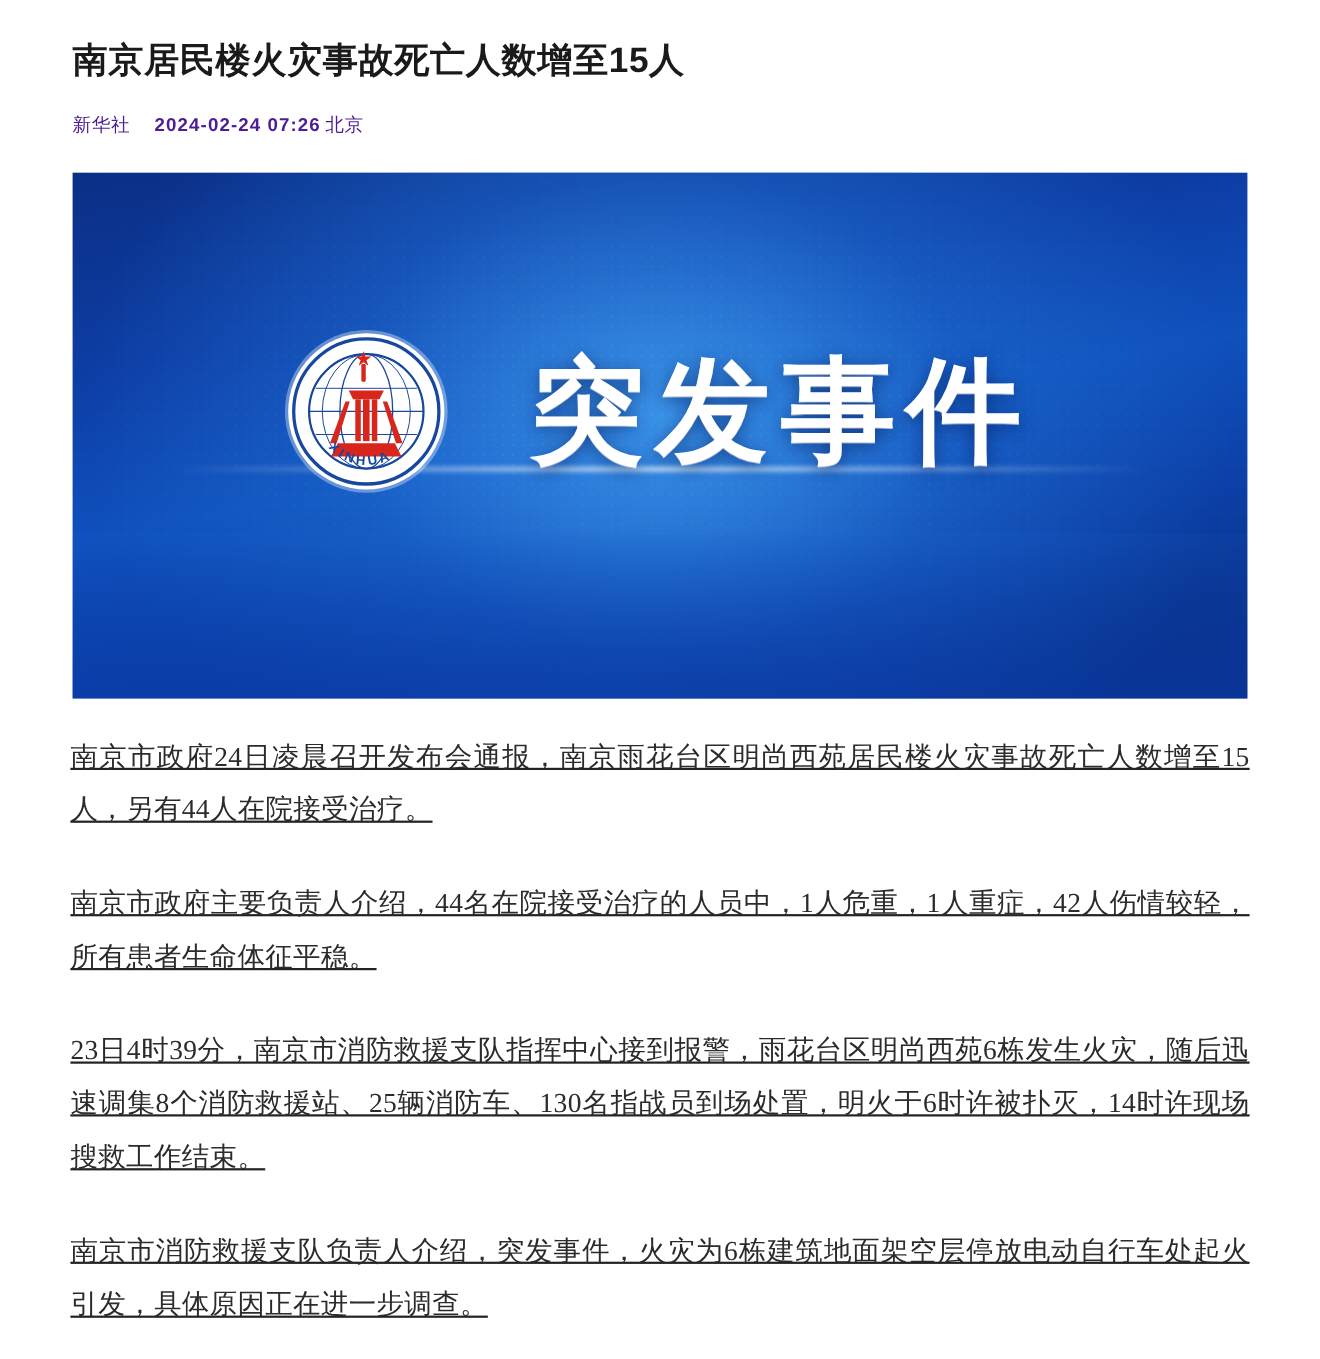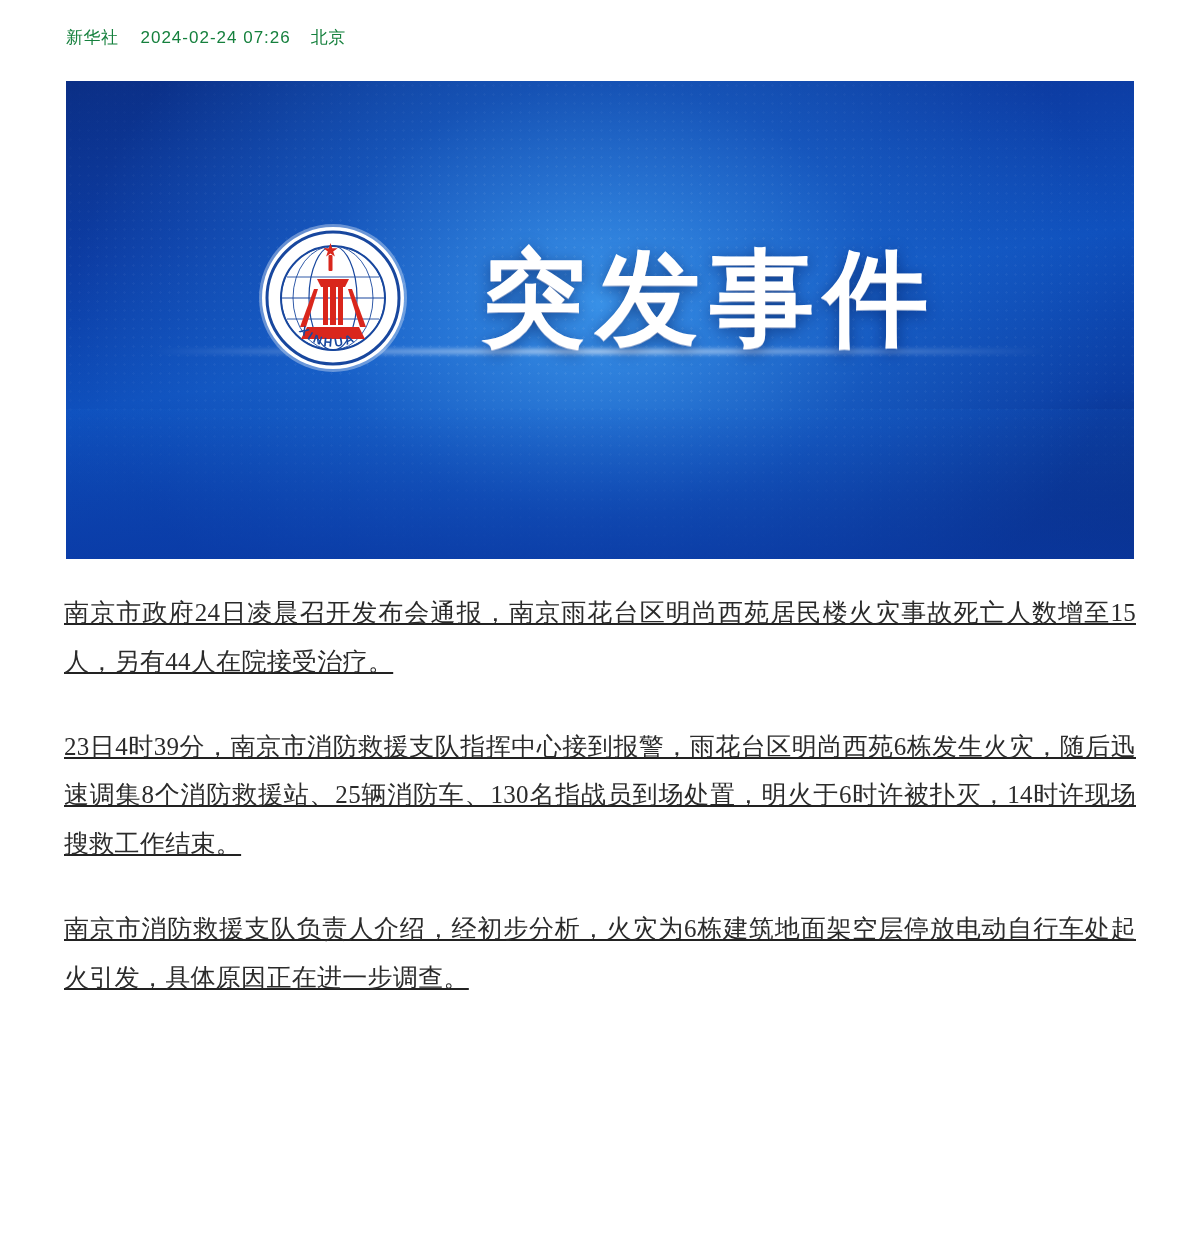--- a/index.html
+++ b/index.html
@@ -26,27 +26,27 @@
     color: #1a1a1a;
     letter-spacing: 0.5px;
     margin: 34px 0 0 0;
     padding-left: 6px;
     line-height: 1.3;
   }
   .meta {
     margin: 26px 0 0 0;
     padding-left: 6px;
     font-size: 17px;
-    color: #15803d;
+    color: #4c1d95;
     letter-spacing: 0.5px;
     display: flex;
     align-items: baseline;
   }
   .meta .source { margin-right: 22px; }
-  .meta .datetime { margin-right: 20px; letter-spacing: 1px; }
+  .meta .datetime { margin-right: 4px; letter-spacing: 1px; font-weight: bold; }
   .meta .location { }
 
   .hero {
     margin: 32px 0 0 6px;
     width: 1068px;
     height: 478px;
     position: relative;
     overflow: hidden;
     background:
       radial-gradient(ellipse 70% 120% at 50% 46%, rgba(60,150,235,0.95) 0%, rgba(30,105,205,0.55) 38%, rgba(12,45,130,0.05) 70%),
@@ -122,20 +122,21 @@
     letter-spacing: 0.3px;
   }
   .body-text p:first-child { margin-top: 30px; }
   .body-text p:last-child { margin-bottom: 34px; }
 </style>
 </head>
 <body>
 
 <div class="article">
 
+  <h1 class="headline">南京居民楼火灾事故死亡人数增至15人</h1>
 
   <div class="meta">
     <span class="source">新华社</span>
     <span class="datetime">2024-02-24 07:26</span>
     <span class="location">北京</span>
   </div>
 
   <div class="hero">
     <div class="dots"></div>
     <div class="glow-bar"></div>
@@ -173,17 +174,18 @@
             <textPath href="#arcpath" startOffset="16%">XINHUA</textPath>
           </text>
         </svg>
       </div>
       <div class="hero-title">突发事件</div>
     </div>
   </div>
 
   <div class="body-text">
     <p>南京市政府24日凌晨召开发布会通报，南京雨花台区明尚西苑居民楼火灾事故死亡人数增至15人，另有44人在院接受治疗。</p>
+    <p>南京市政府主要负责人介绍，44名在院接受治疗的人员中，1人危重，1人重症，42人伤情较轻，所有患者生命体征平稳。</p>
     <p>23日4时39分，南京市消防救援支队指挥中心接到报警，雨花台区明尚西苑6栋发生火灾，随后迅速调集8个消防救援站、25辆消防车、130名指战员到场处置，明火于6时许被扑灭，14时许现场搜救工作结束。</p>
-    <p>南京市消防救援支队负责人介绍，经初步分析，火灾为6栋建筑地面架空层停放电动自行车处起火引发，具体原因正在进一步调查。</p>
+    <p>南京市消防救援支队负责人介绍，突发事件，火灾为6栋建筑地面架空层停放电动自行车处起火引发，具体原因正在进一步调查。</p>
   </div>
 
 </div>
 
 </body></html>

